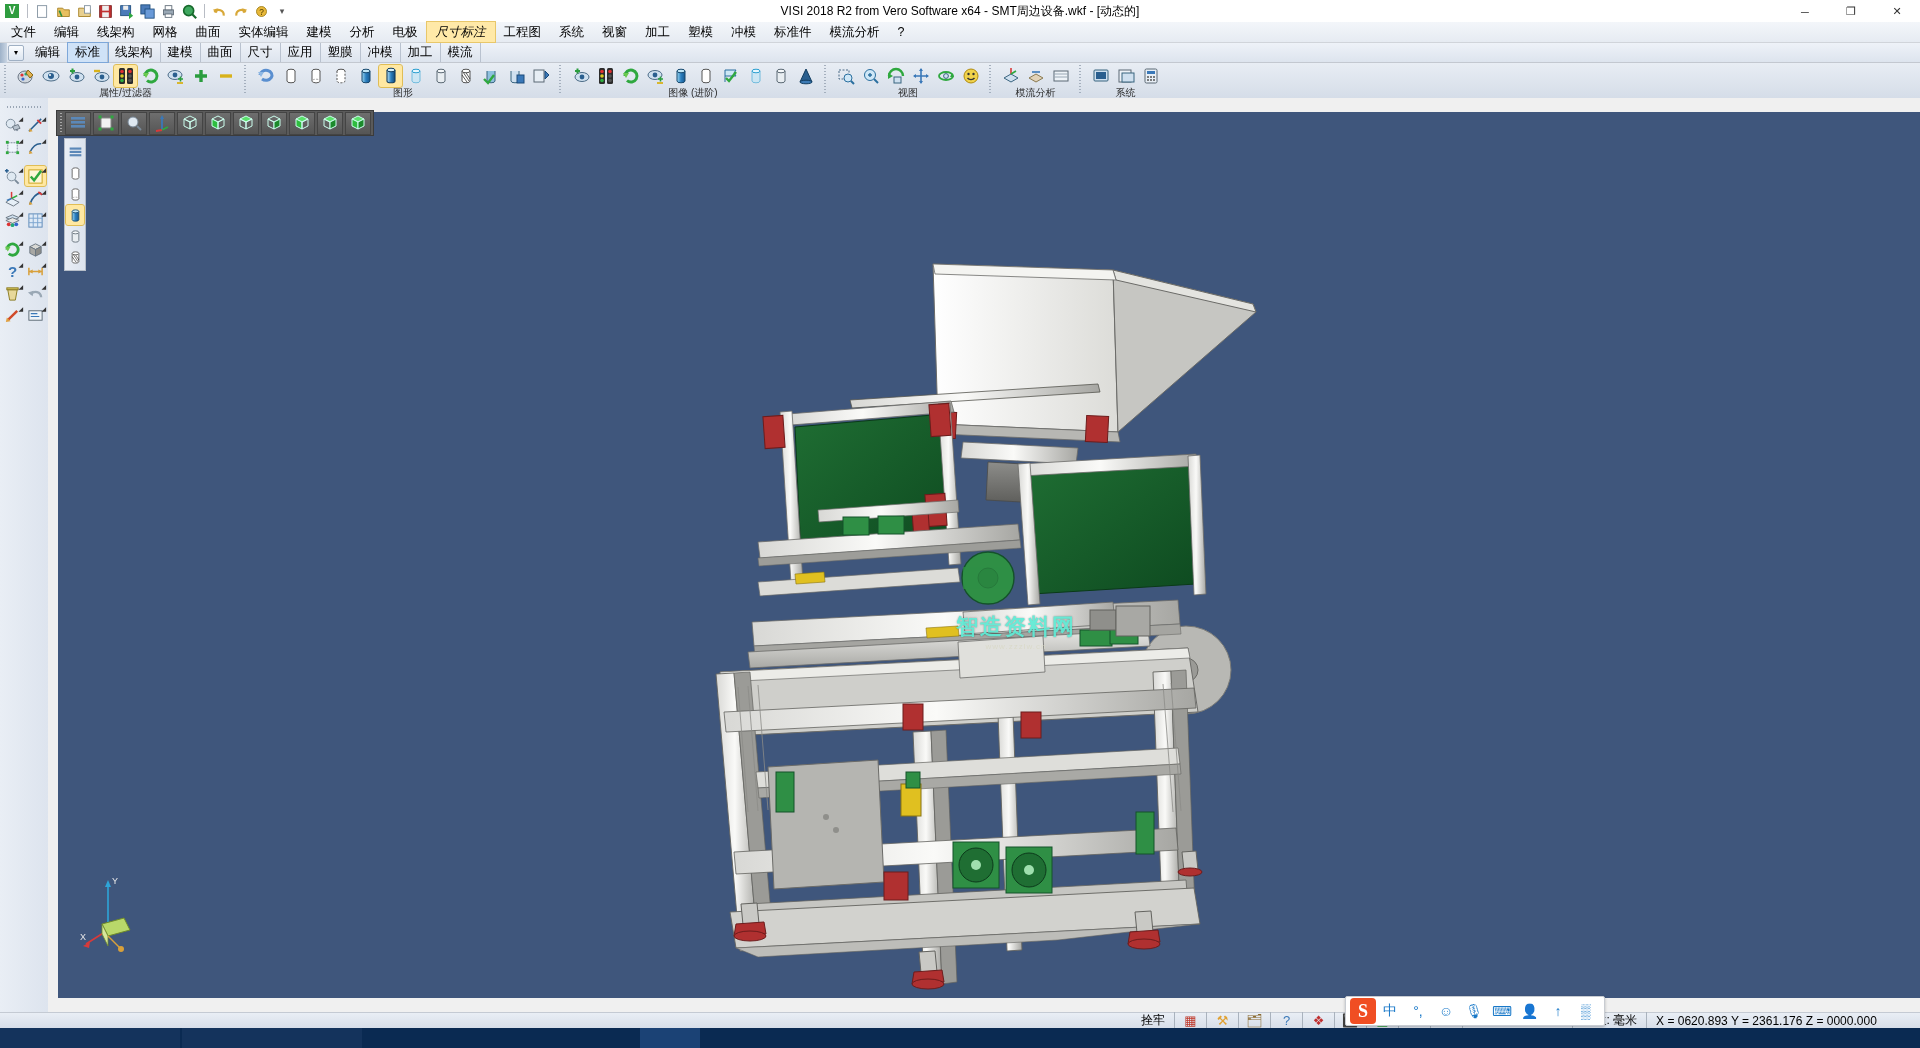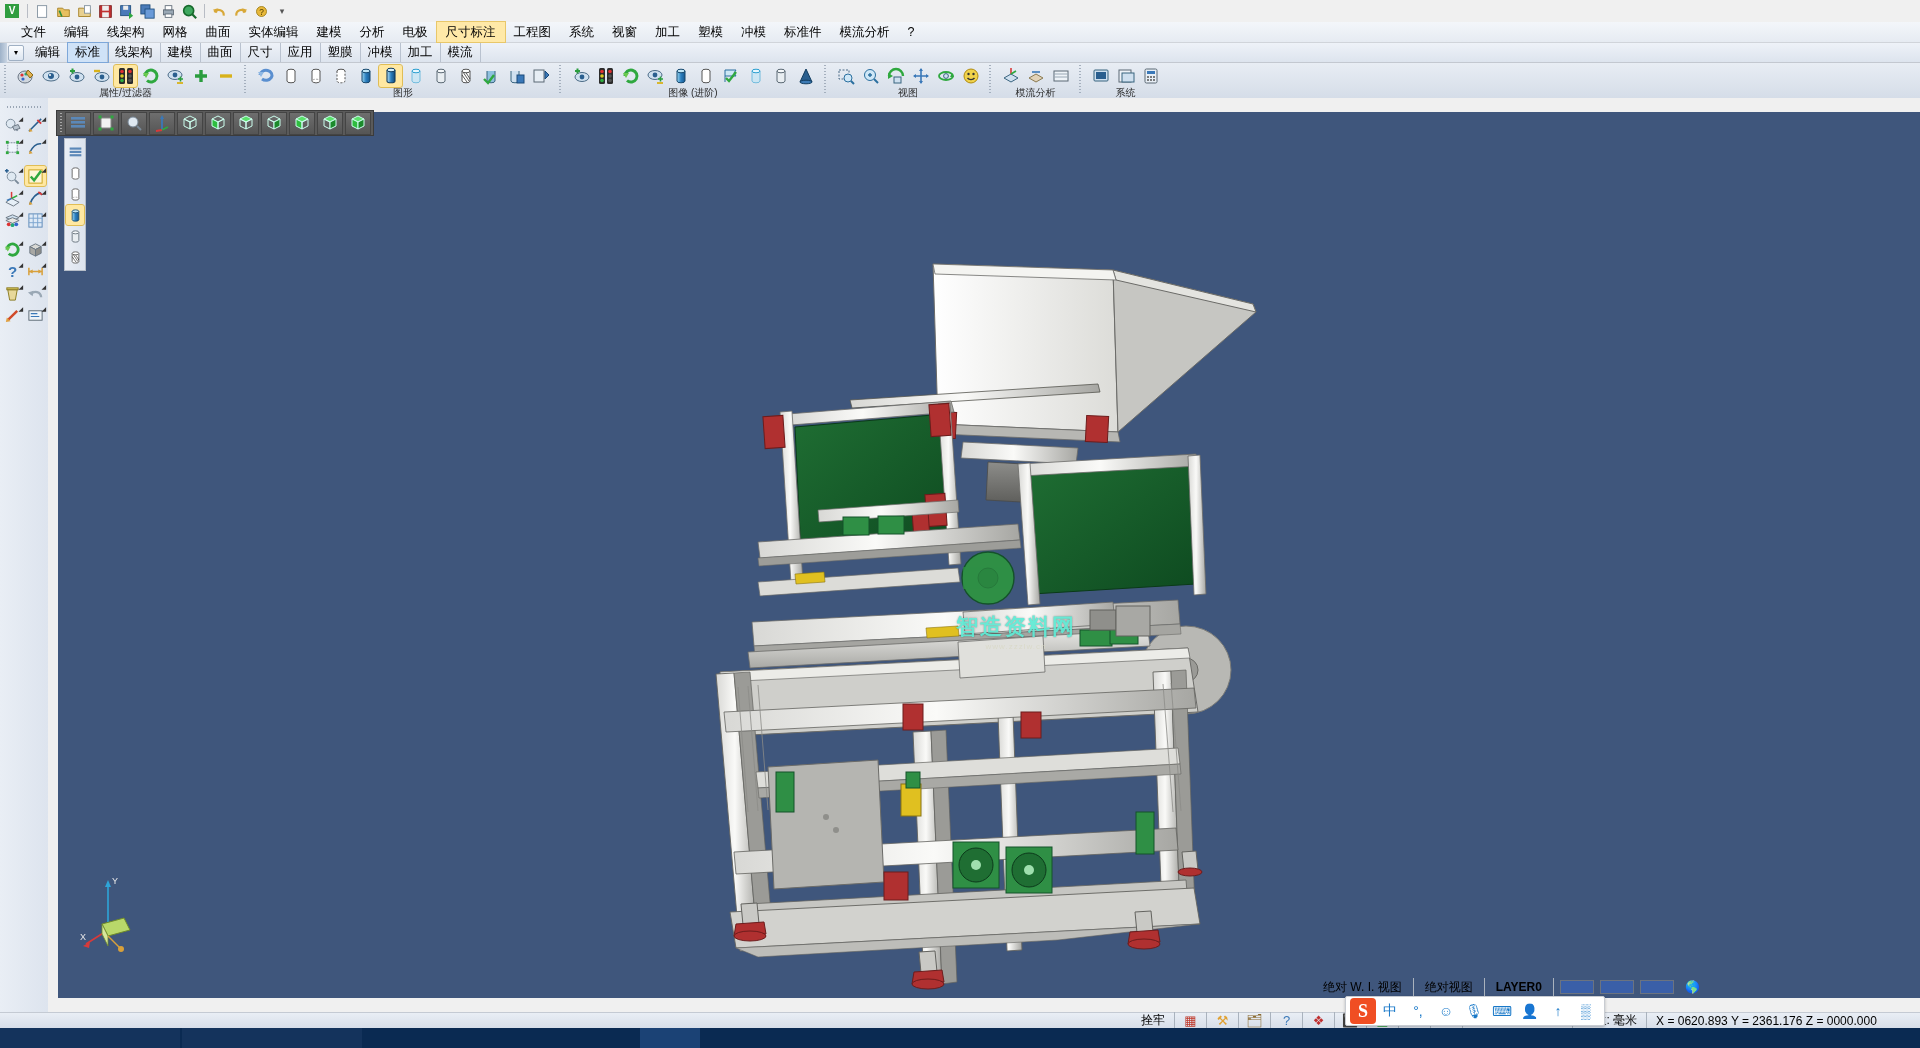--- a/index.html
+++ b/index.html
@@ -44,21 +44,21 @@
   .menubar {
     position: absolute; top: 22px; left: 0; width: 1920px; height: 20px;
     background: linear-gradient(#f3f6fa, #e6ebf2);
     display: flex; align-items: center;
     border-bottom: 1px solid #d0d4da;
   }
   .menu-item {
     padding: 2px 9px; font-size: 12.5px; color: #000; line-height: 16px;
     white-space: nowrap; cursor: default;
   }
-  .menu-item.active { background: #ffe9a8; outline: 1px solid #e8c76a; }
+  .menu-item.active { background: #ffe9a8; outline: 1px solid #e8c76a; font-style: italic; }
 
   
   .tabstrip {
     position: absolute; top: 43px; left: 0; width: 1920px; height: 20px;
     background: linear-gradient(#eef2f8, #dde4ee);
     display: flex; align-items: center;
     border-bottom: 1px solid #c3c8d0;
   }
   .tab-dropdown {
     width: 16px; height: 16px; margin-left: 8px; margin-right: 4px;
@@ -194,22 +194,30 @@
               display:flex; align-items:center; justify-content:center;
               font-weight:bold; font-size: 18px; border-radius: 4px;
               font-family: "Liberation Serif", serif; }
   svg { display:block; }
 </style>
 </head>
 <body>
 
 <div id="app">
 
-
-  <div class="menubar" id="menubar" style="padding-left: 12px; top: 22px; height: 21px; position: absolute;">
+  <div class="titlebar">
+    <div class="title-text">VISI 2018 R2 from Vero Software x64 - SMT周边设备.wkf - [动态的]</div>
+    <div class="win-btns">
+      <div class="win-btn">─</div>
+      <div class="win-btn">❐</div>
+      <div class="win-btn close">✕</div>
+    </div>
+  </div>
+
+  <div class="menubar" id="menubar" style="padding-left: 2px; top: 22px; height: 21px; position: absolute;">
       <div class="menu-item">文件</div>
       <div class="menu-item">编辑</div>
       <div class="menu-item">线架构</div>
       <div class="menu-item">网格</div>
       <div class="menu-item">曲面</div>
       <div class="menu-item">实体编辑</div>
       <div class="menu-item">建模</div>
       <div class="menu-item">分析</div>
       <div class="menu-item">电极</div>
       <div class="menu-item active">尺寸标注</div>
@@ -1155,34 +1163,20 @@
       </div>
       <div class="vs-icon">
         <svg width="18" height="18" viewBox="0 0 18 18">
           <polygon points="3,5 9,2 15,5 9,8" fill="#5ce06c" stroke="#cfe" stroke-width="1"></polygon>
           <polygon points="3,5 9,8 9,15 3,12" fill="#2fbd3f" stroke="#cfe" stroke-width="1"></polygon>
           <polygon points="15,5 9,8 9,15 15,12" fill="#1c8a2c" stroke="#cfe" stroke-width="1"></polygon>
         </svg>
       </div>
     </div>
 
-  <div class="statusbar-top">
-    <div class="sbt-cell">绝对 W. I. 视图</div>
-    <div class="sb-sep"></div>
-    <div class="sbt-cell">绝对视图</div>
-    <div class="sb-sep"></div>
-    <div class="sbt-cell bold">LAYER0</div>
-    <div class="sb-sep"></div>
-    <div style="display:flex;align-items:center;" id="chips">
-        <div class="colorchip" style="background: rgb(58, 95, 168);"></div>
-        <div class="colorchip" style="background: rgb(58, 95, 168);"></div>
-        <div class="colorchip" style="background: rgb(58, 95, 168);"></div>
-      </div>
-    <div class="sbt-cell">🌎</div>
-  </div>
 
   <div class="statusbar">
     <div style="width:1135px;"></div>
     <div class="sb-cell">拴牢</div>
     <div class="sb-sep"></div>
     <div style="display:flex;align-items:center;" id="sbicons">
         <div class="sb-icon">
           <span style="font-size:13px;color:#c0392b;">▦</span>
         </div>
         <div class="sb-sep"></div>

